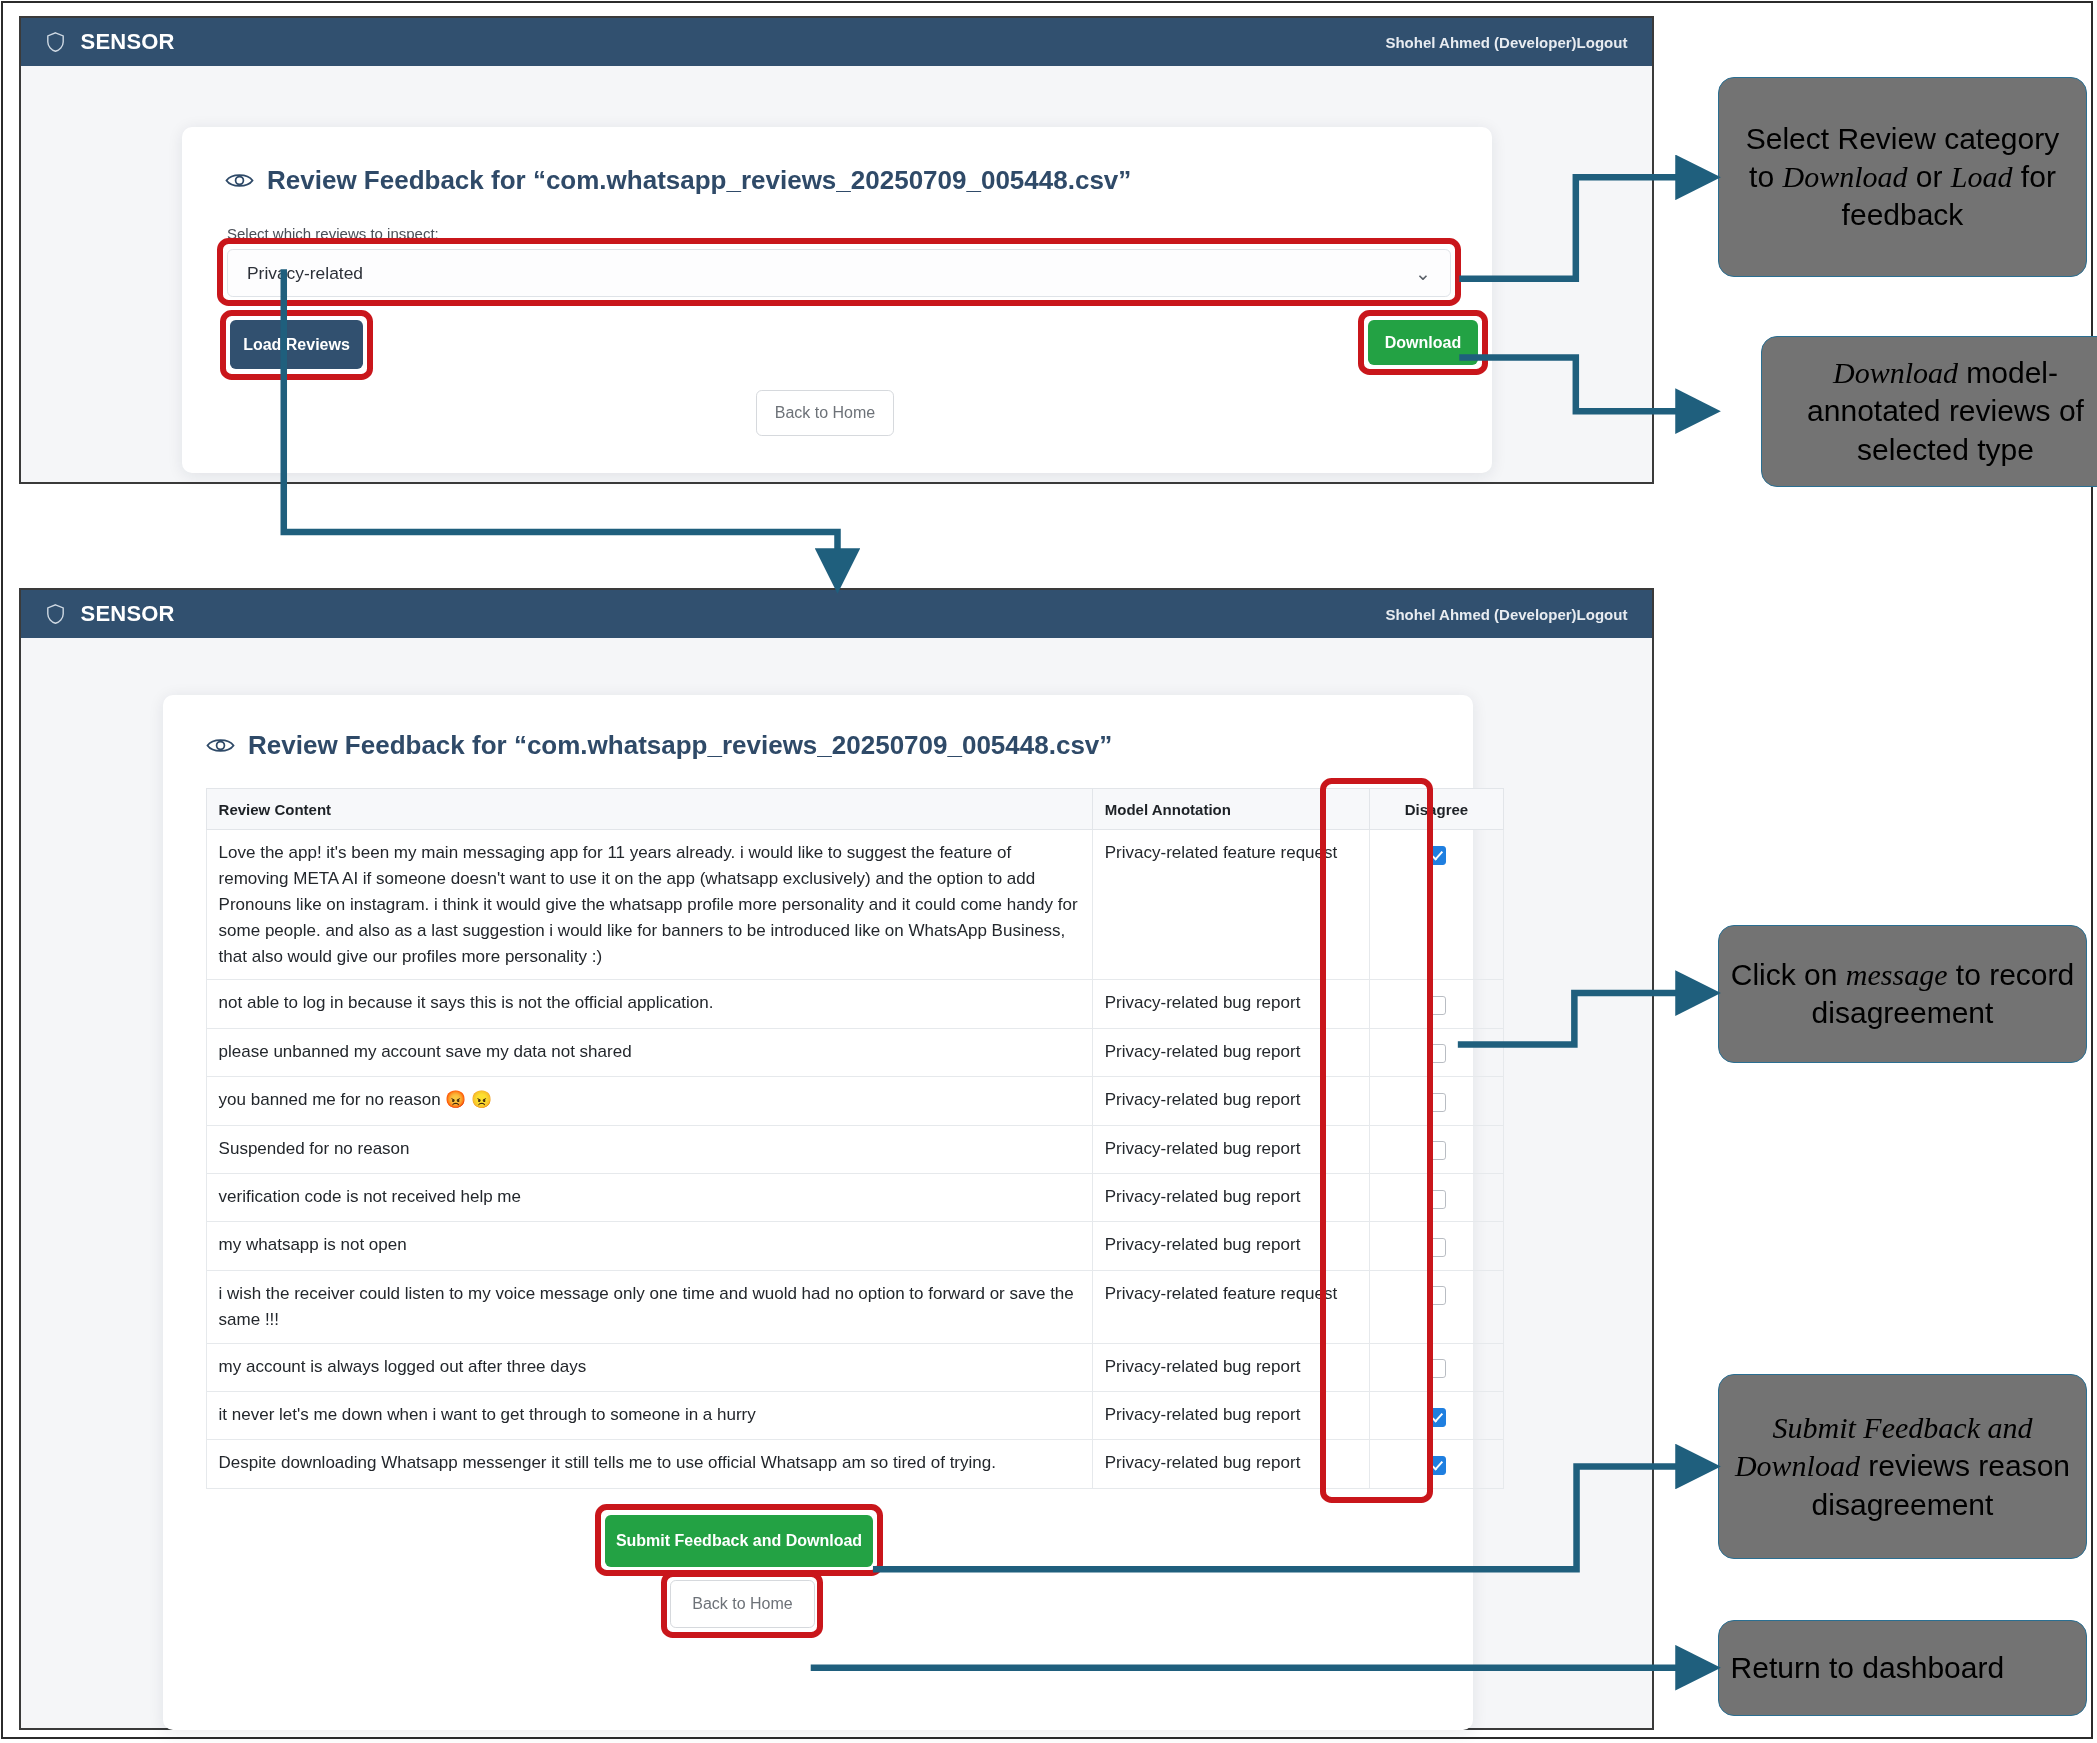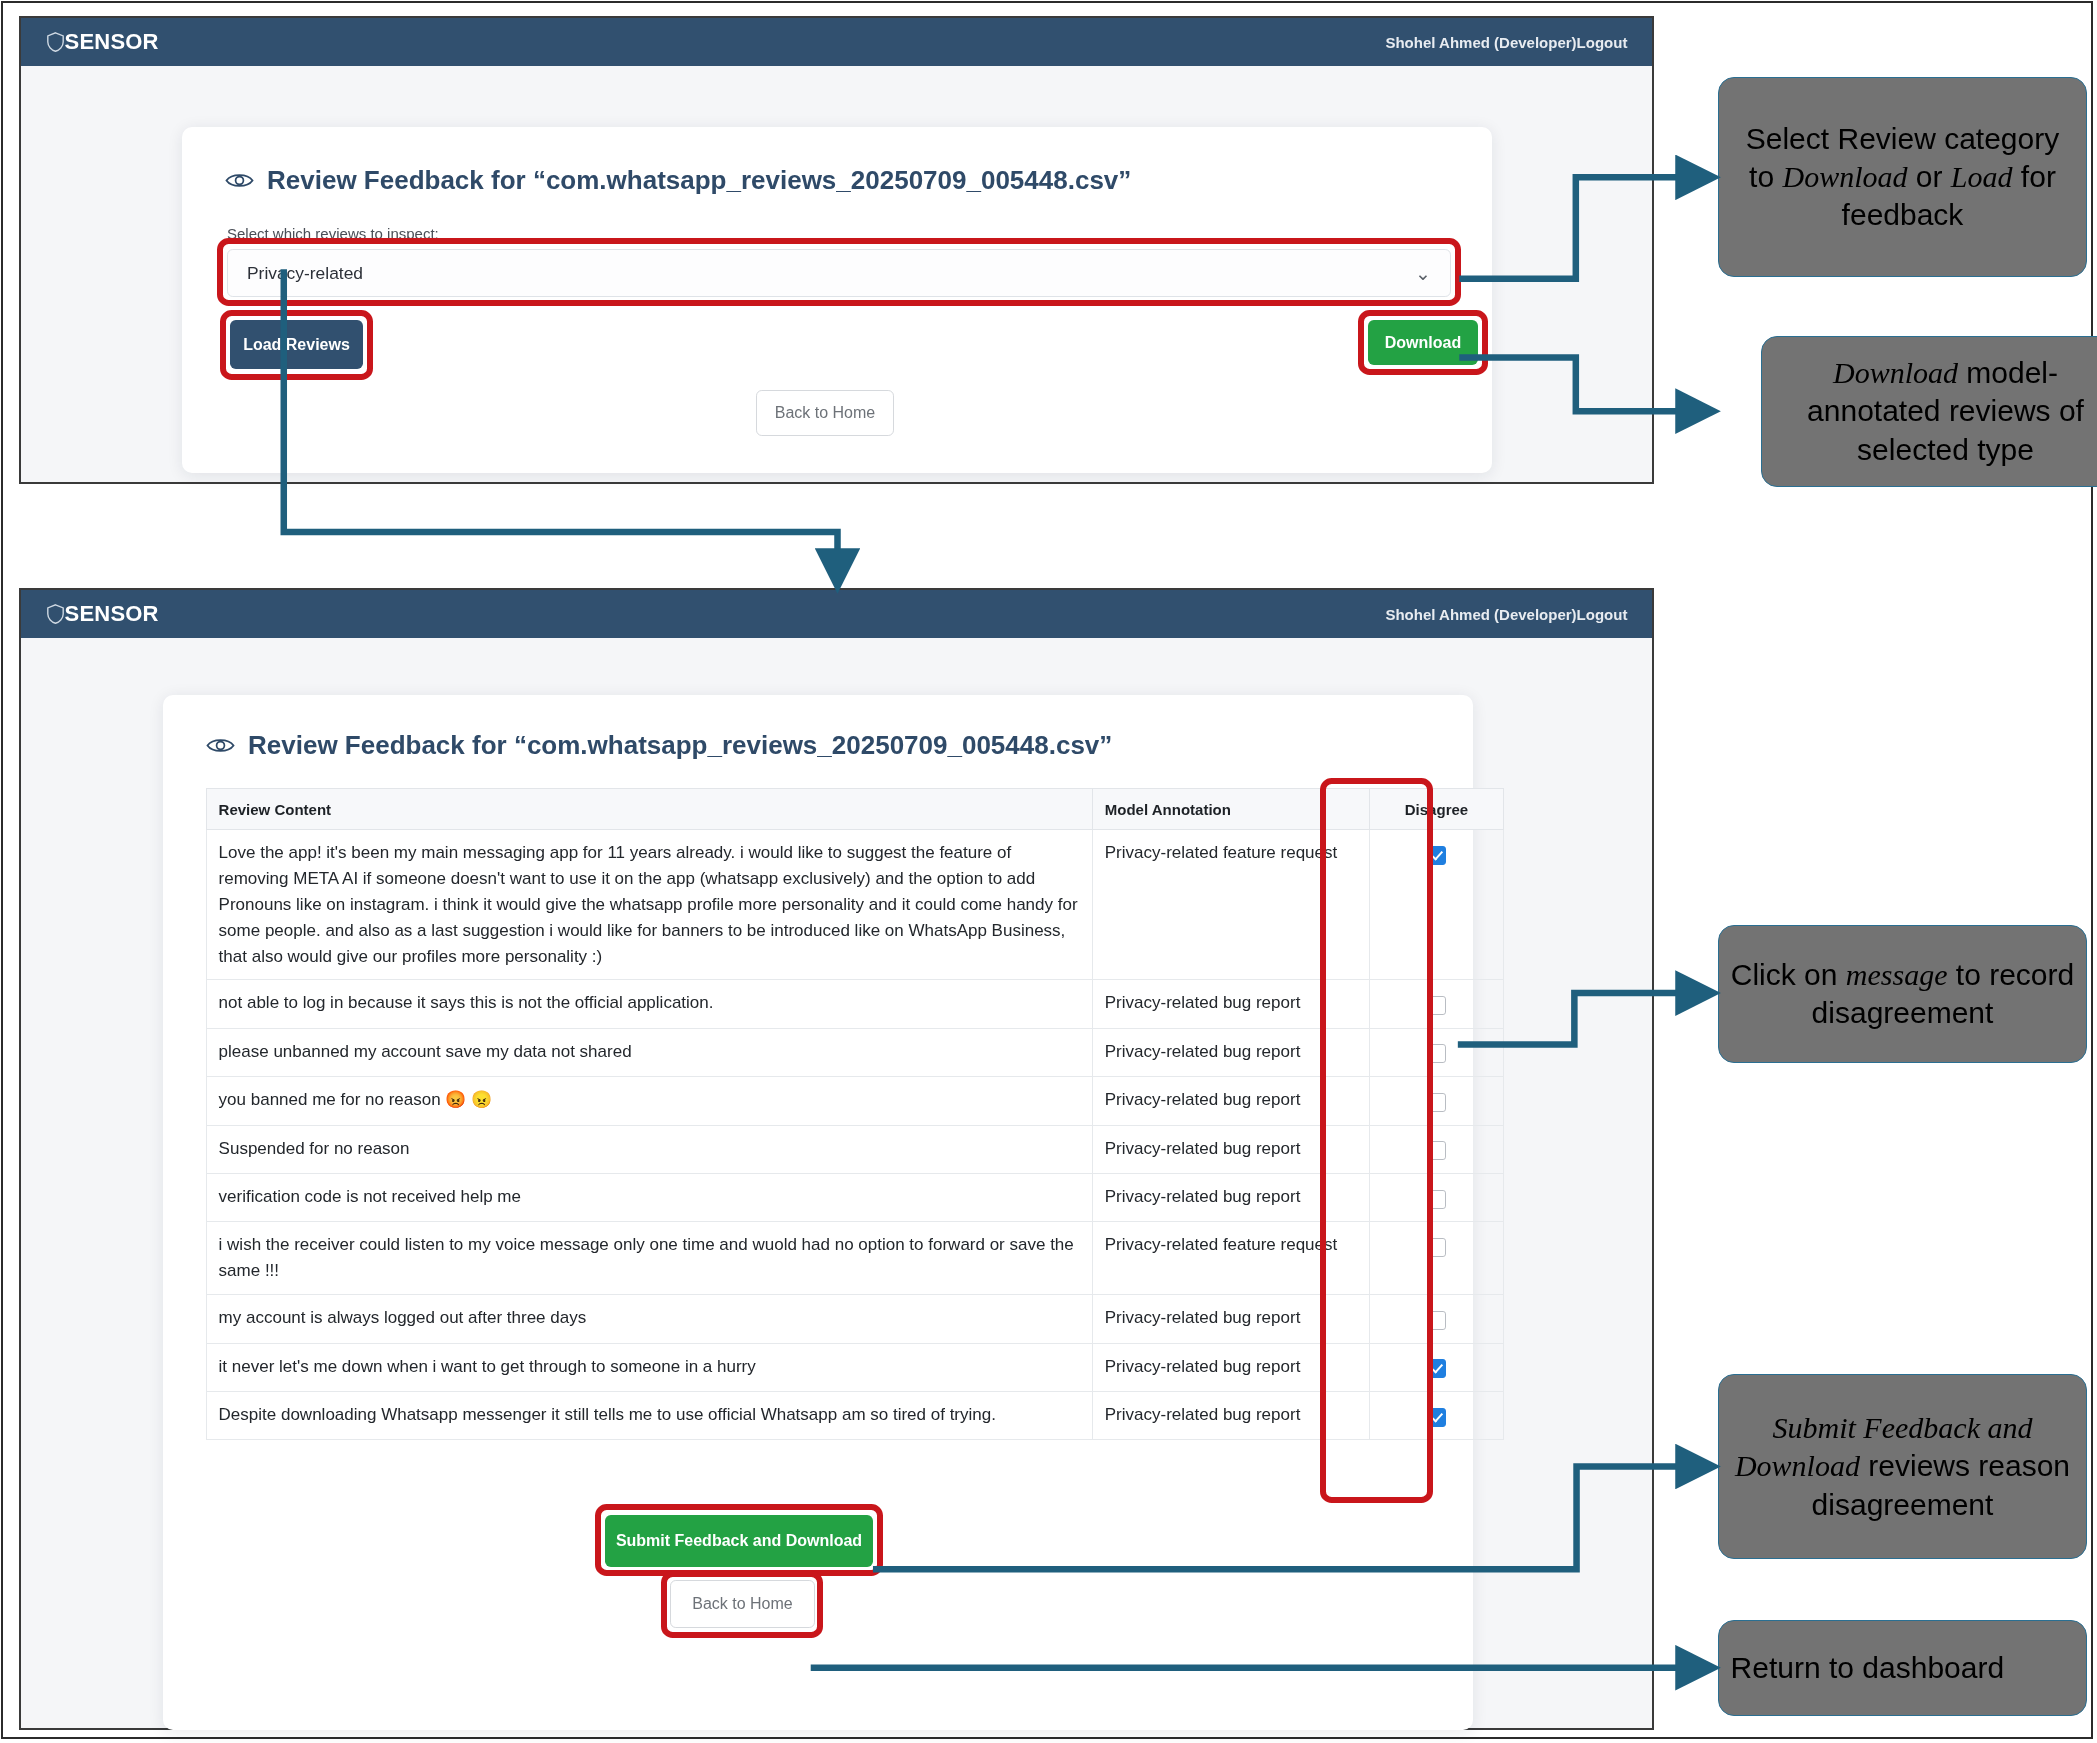--- a/index.html
+++ b/index.html
@@ -25,21 +25,21 @@
   }
   #panel-top{left:19px;top:16px;width:1635px;height:468px;}
   #panel-bottom{left:19px;top:588px;width:1635px;height:1142px;}
 
   .navbar{
     position:absolute;left:0;top:0;right:0;height:48px;
     background:#31506f;
     display:flex;align-items:center;justify-content:space-between;
     padding:0 24.6px;box-sizing:border-box;
   }
-  .brand{display:flex;align-items:center;gap:0;}
+  .brand{display:flex;align-items:center;gap:16px;}
   .brand-icon{width:19px;height:20px;display:block;}
   .brand-text{
     color:#ffffff;font-size:22px;font-weight:bold;letter-spacing:0.2px;
     font-family:"Liberation Sans", sans-serif;
   }
   .nav-right{
     color:#e8ecf1;font-size:15px;font-weight:bold;
     display:flex;align-items:center;
   }
 
@@ -260,20 +260,25 @@
                 <td class="col-content">Suspended for no reason</td>
                 <td class="col-annot">Privacy-related bug report</td>
                 <td class="col-dis cell-dis"><span class="cb"></span></td>
               </tr>
               <tr>
                 <td class="col-content">verification code is not received help me</td>
                 <td class="col-annot">Privacy-related bug report</td>
                 <td class="col-dis cell-dis"><span class="cb"></span></td>
               </tr>
               <tr>
+                <td class="col-content">my whatsapp is not open</td>
+                <td class="col-annot">Privacy-related bug report</td>
+                <td class="col-dis cell-dis"><span class="cb"></span></td>
+              </tr>
+              <tr>
                 <td class="col-content">i wish the receiver could listen to my voice message only one time and wuold had no option to forward or save the same !!!</td>
                 <td class="col-annot">Privacy-related feature request</td>
                 <td class="col-dis cell-dis"><span class="cb"></span></td>
               </tr>
               <tr>
                 <td class="col-content">my account is always logged out after three days</td>
                 <td class="col-annot">Privacy-related bug report</td>
                 <td class="col-dis cell-dis"><span class="cb"></span></td>
               </tr>
               <tr>

